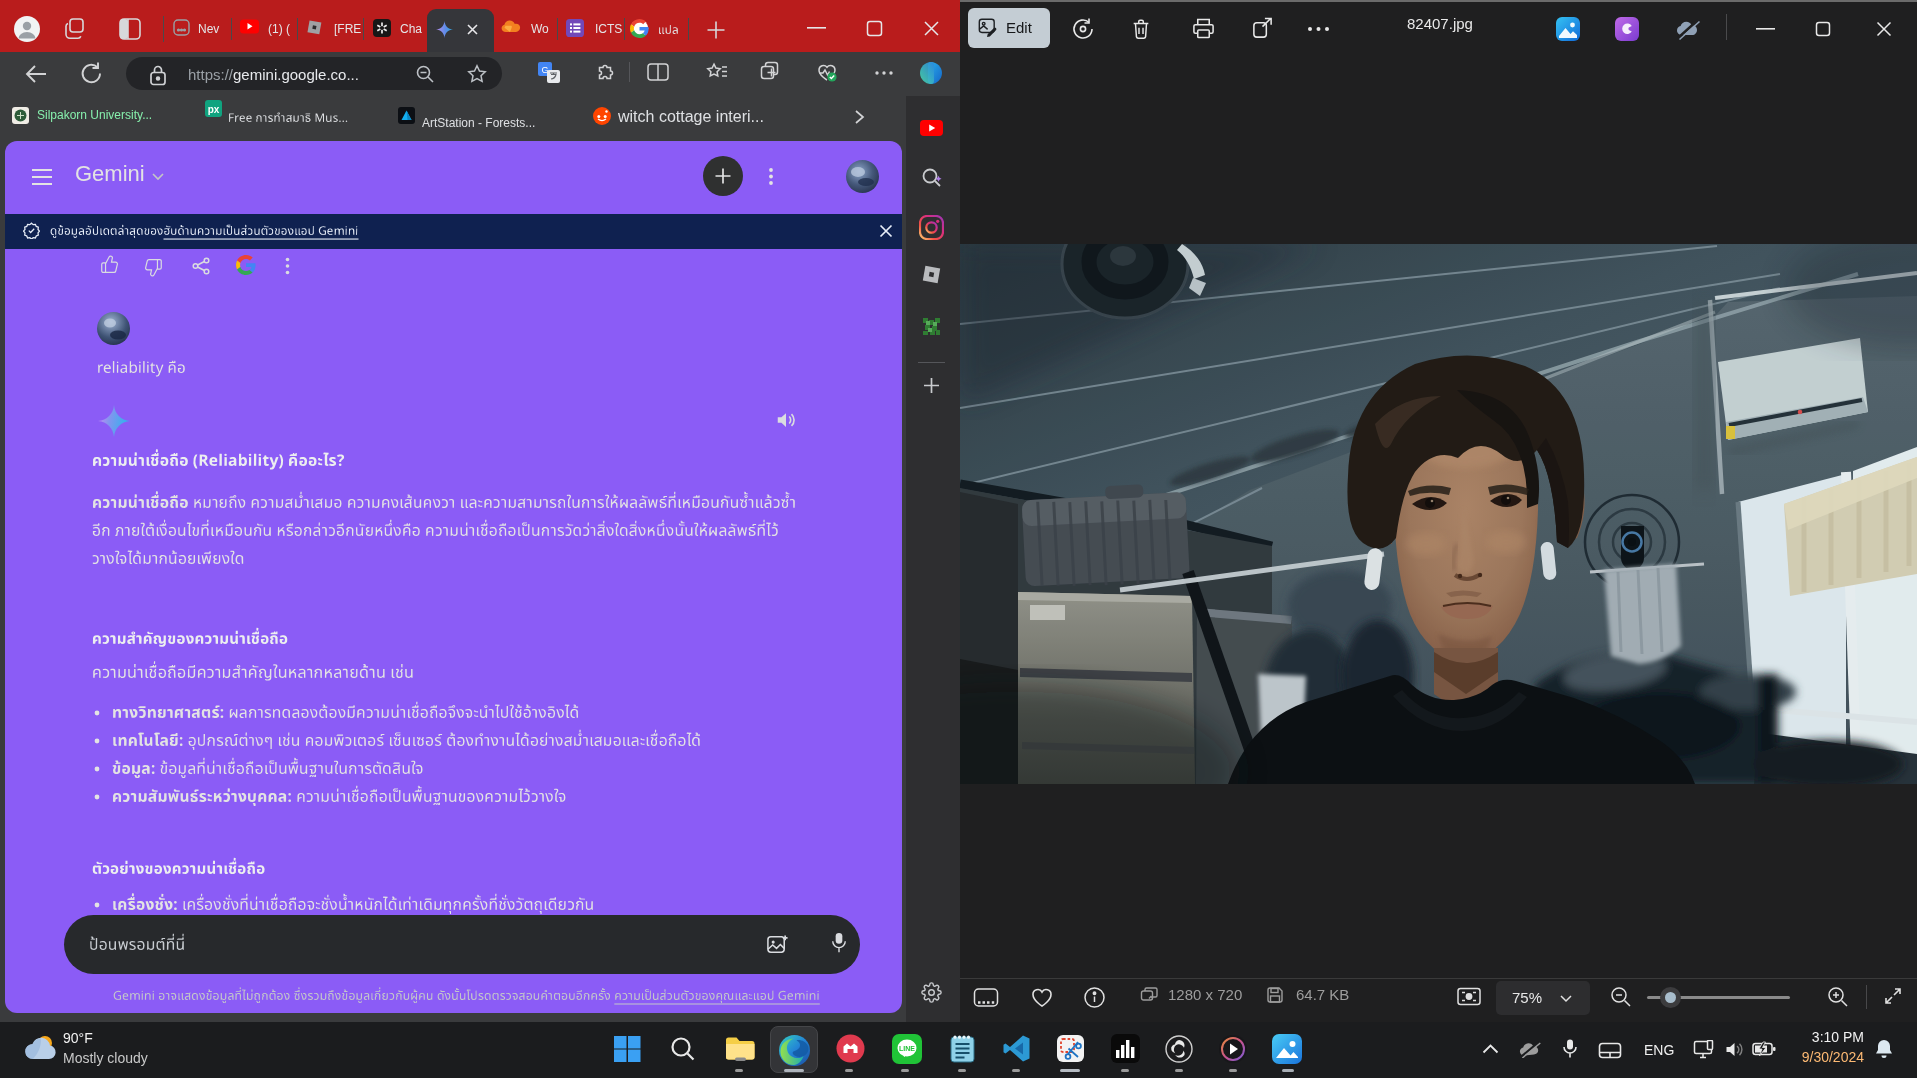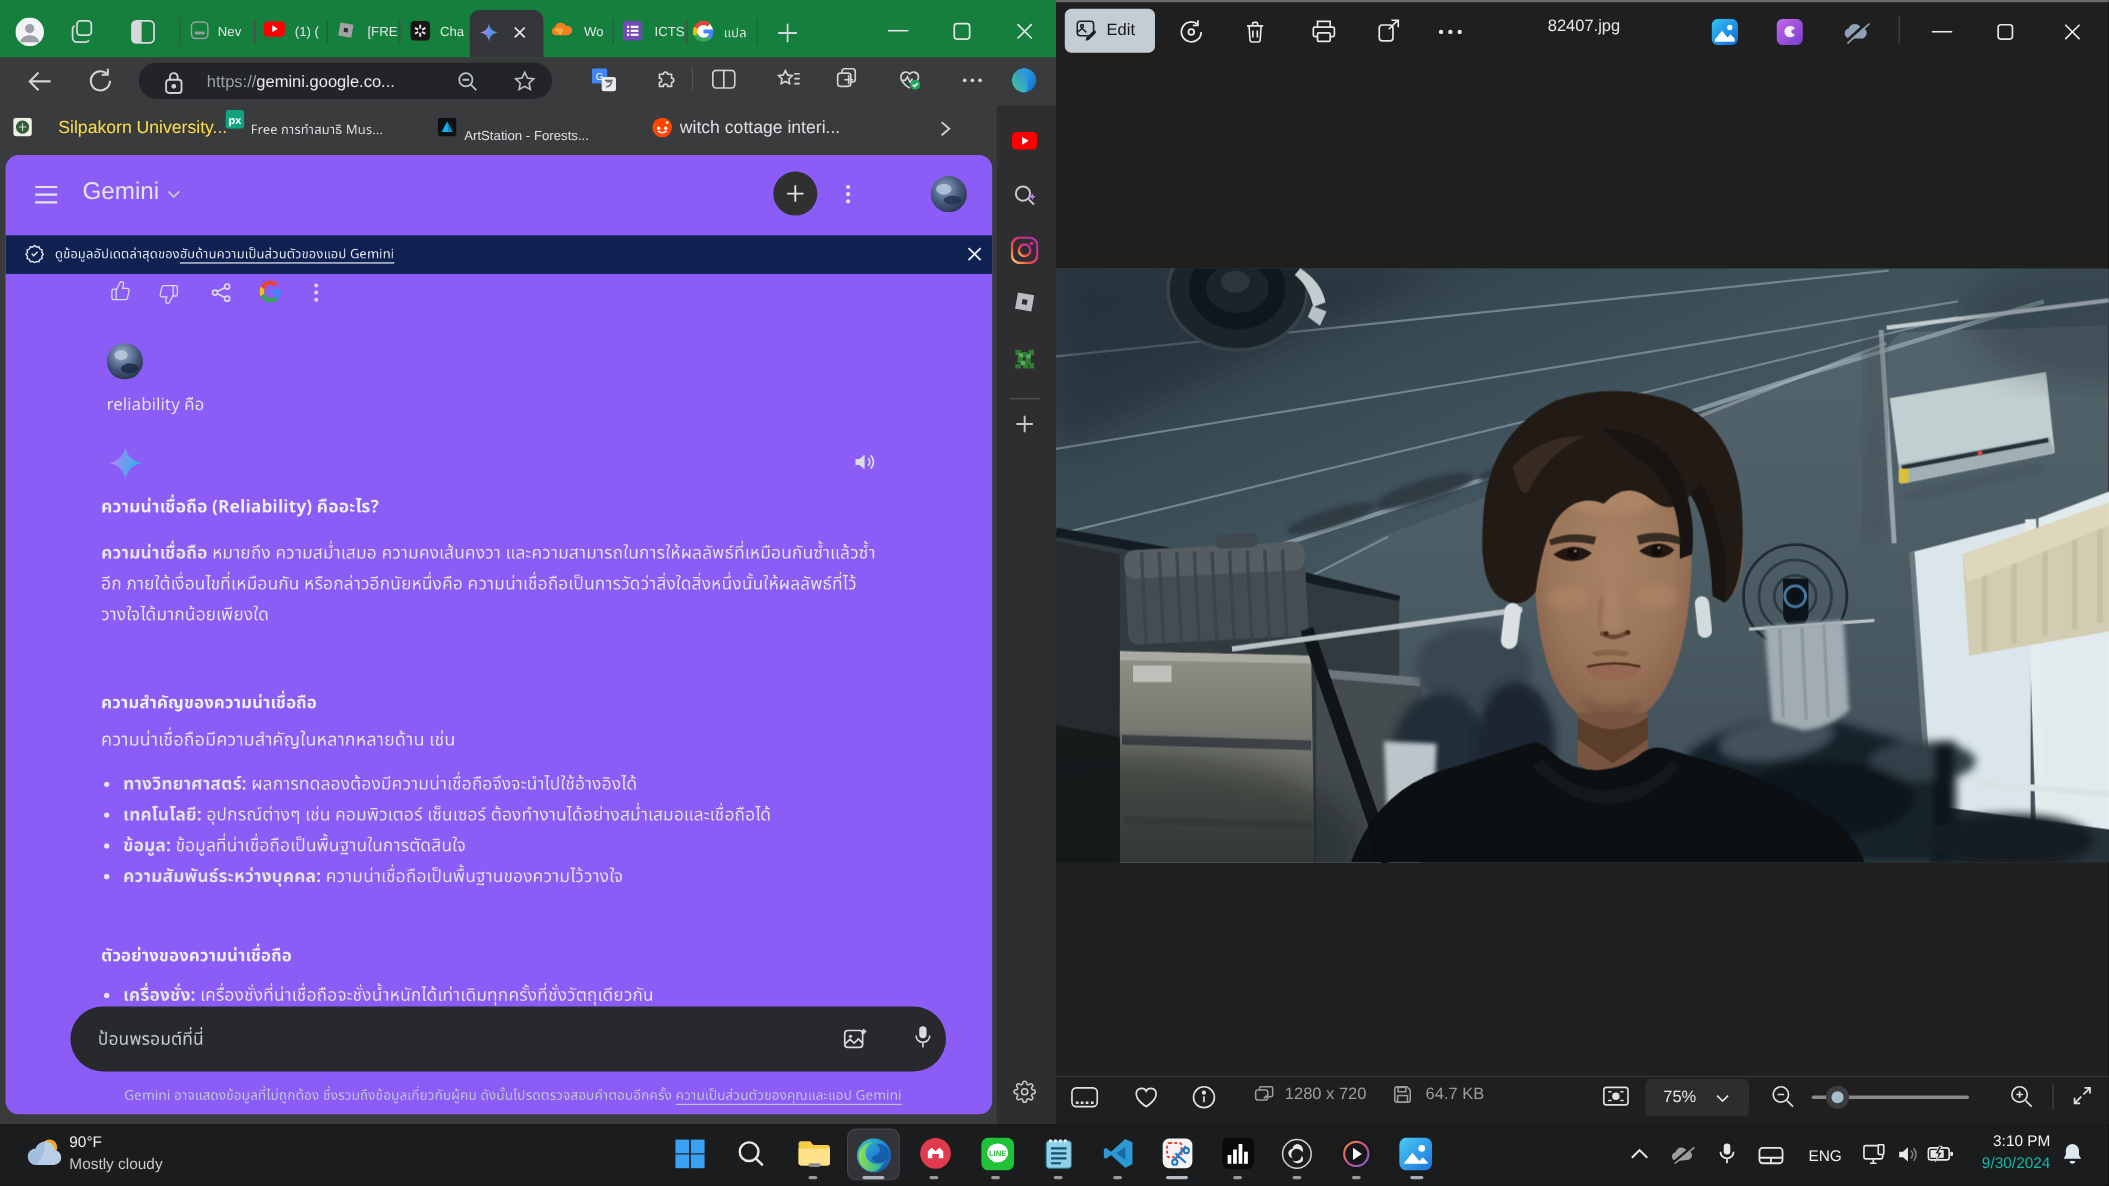--- a/index.html
+++ b/index.html
@@ -1,18 +1,18 @@
 <!DOCTYPE html>
 <html><head><meta charset="utf-8"><style>
 *{margin:0;padding:0;box-sizing:border-box}
 html,body{width:1917px;height:1078px;overflow:hidden;background:#020202;
  font-family:"Liberation Sans",sans-serif;}
 .abs{position:absolute}
 #edge{position:absolute;left:0;top:0;width:960px;height:1022px;background:#3a3b3d}
-#tabbar{position:absolute;left:0;top:0;width:960px;height:70px;background:#15803d}
+#tabbar{position:absolute;left:0;top:0;width:960px;height:70px;background:#b91c1c}
 #toolbar{position:absolute;left:0;top:52px;width:960px;height:44px;background:#3a3b3d}
 #bookbar{position:absolute;left:0;top:96px;width:903px;height:45px;background:#3a3b3d}
 #page{position:absolute;left:5px;top:141px;width:897px;height:872px;background:#8b5cf6;border-radius:12px;overflow:hidden}
 #sidebar{position:absolute;left:906px;top:96px;width:54px;height:926px;background:#2e2e30}
 .tabtxt{font-size:12px;color:#e4e5e7;white-space:nowrap}
 .sep{position:absolute;width:1px;background:#5a5a5c}
 .ico{position:absolute}
 #photos{position:absolute;left:960px;top:0;width:957px;height:1022px;background:#1f1f20}
 #taskbar{position:absolute;left:0;top:1022px;width:1917px;height:56px;background:#1b1c1e}
 svg{display:block}
@@ -202,21 +202,21 @@
     </svg>
   </div>
 <div id="bookbar">
     <div class="abs" style="left:12px;top:11px">
       <svg width="17" height="17">
         <rect width="17" height="17" rx="3" fill="#f0ede6"></rect>
         <circle cx="8.5" cy="8.5" r="6" fill="#2e5d3a"></circle>
         <path d="M5 8.5h7M8.5 5v7" stroke="#cfe0c8" stroke-width="1"></path>
       </svg>
     </div>
-    <div class="abs" style="left:53px;top:12px;font-size:16px;color:#fde047;white-space:nowrap">Silpakorn University...</div>
+    <div class="abs" style="left:37px;top:12px;font-size:12px;color:#86efac;white-space:nowrap">Silpakorn University...</div>
     <div class="abs" style="left:205px;top:4px">
       <svg width="17" height="17">
         <rect width="17" height="17" rx="3" fill="#10a37f"></rect>
         <text x="8.5" y="12.5" font-size="10" font-family="Liberation Sans" font-weight="bold" fill="#fff" text-anchor="middle">px</text>
       </svg>
     </div>
     <svg class="ico" style="left:228px;top:12px" width="152" height="19">
       <path fill="#dee0e3" transform="translate(0,14)" d="M51.0,-7.5 50.0,-7.6 49.6,-8.0 49.4,-8.8 49.8,-9.3 50.8,-9.6 51.8,-9.2 51.9,-8.0 51.0,-7.5ZM51.2,-8.2 51.0,-9.0 50.2,-8.8 50.5,-8.1 51.2,-8.2ZM2.0,-0.1 1.1,-0.2 1.1,-8.5 5.8,-8.6 5.8,-7.8 2.2,-7.7 2.1,-7.5 2.2,-4.8 5.5,-4.7 5.6,-4.0 2.2,-3.8 2.0,-0.1ZM82.0,-7.7 77.5,-7.7 77.2,-8.0 78.0,-8.6 82.0,-8.6 82.3,-8.2 82.0,-7.7ZM96.0,-0.1 95.0,-0.2 95.0,-7.4 92.0,-0.1 91.2,-0.3 88.5,-7.3 88.6,-0.2 87.6,-0.2 87.6,-8.5 89.2,-8.5 91.8,-1.8 94.4,-8.5 96.0,-8.6 96.0,-0.1ZM63.5,-0.2 62.4,-0.2 62.2,-3.2 60.5,-3.1 59.4,-2.2 59.5,-1.3 60.0,-0.9 61.2,-0.9 61.2,-0.1 59.5,-0.1 58.5,-0.8 58.2,-2.0 58.8,-3.2 59.8,-3.8 62.4,-4.2 62.3,-5.2 61.8,-5.8 60.2,-5.9 58.8,-5.5 58.8,-6.3 60.2,-6.8 62.5,-6.6 63.2,-7.1 64.0,-7.0 63.2,-5.8 63.5,-4.5 63.5,-0.2ZM33.5,-0.1 32.6,-0.2 32.4,-5.2 31.0,-5.9 30.0,-5.8 29.4,-5.2 29.5,-4.8 30.5,-4.0 29.4,-3.0 29.4,-0.2 28.3,-0.2 28.4,-3.2 29.4,-4.0 28.3,-4.5 28.2,-5.0 29.0,-6.3 30.2,-6.8 31.5,-6.8 32.8,-6.3 33.3,-5.8 33.6,-4.8 33.5,-0.1ZM38.5,-0.2 37.4,-0.2 37.3,-5.5 36.5,-5.9 34.8,-5.7 35.0,-6.6 37.0,-6.8 38.3,-6.0 38.5,-0.2ZM43.8,-0.2 41.8,-0.1 40.2,-0.5 40.5,-1.3 42.5,-0.9 43.9,-1.5 43.5,-2.6 41.3,-3.5 40.4,-4.2 40.2,-5.5 41.2,-6.6 43.2,-6.8 44.6,-6.2 44.5,-5.6 42.0,-5.9 41.3,-5.2 41.8,-4.4 44.0,-3.5 44.8,-2.8 44.8,-1.0 43.8,-0.2ZM51.5,-0.1 50.6,-0.2 50.6,-5.0 50.2,-5.6 49.2,-5.9 48.5,-5.8 47.7,-5.0 47.4,-0.2 46.4,-0.2 46.5,-6.7 47.0,-6.7 47.5,-5.9 48.2,-6.6 49.2,-6.8 50.8,-6.5 51.3,-6.0 51.7,-4.5 51.5,-0.1ZM56.5,-0.2 55.4,-0.2 55.3,-5.5 54.5,-5.9 52.8,-5.7 53.0,-6.6 55.0,-6.8 56.3,-6.0 56.5,-0.2ZM75.8,-0.2 74.7,-0.2 74.6,-5.5 73.8,-5.9 72.0,-5.7 72.2,-6.6 74.2,-6.8 75.6,-6.0 75.8,-0.2ZM81.2,-0.2 79.2,-0.1 77.6,-0.5 77.8,-3.2 78.6,-3.0 78.6,-1.2 79.0,-0.9 80.8,-1.0 81.5,-2.0 81.2,-2.8 78.2,-3.9 77.6,-4.5 77.5,-5.8 78.2,-6.6 80.5,-6.8 82.1,-6.2 82.0,-5.6 79.2,-5.9 78.8,-5.8 78.4,-5.2 79.0,-4.7 81.5,-3.9 82.4,-3.0 82.6,-2.0 82.3,-1.0 81.2,-0.2ZM8.0,-0.1 7.1,-0.2 7.2,-6.5 7.9,-6.5 8.2,-5.5 9.5,-6.6 10.8,-6.6 10.8,-5.7 9.3,-5.5 8.4,-4.5 8.0,-0.1ZM16.2,-0.2 13.5,-0.2 11.9,-1.5 11.6,-2.8 11.7,-4.5 12.1,-5.5 13.0,-6.3 15.2,-6.6 16.6,-5.5 17.0,-3.2 12.6,-3.0 13.0,-1.8 13.5,-1.2 14.8,-0.9 16.5,-1.2 16.7,-0.5 16.2,-0.2ZM23.0,-0.2 20.2,-0.2 18.7,-1.5 18.3,-2.8 18.4,-4.5 18.9,-5.5 19.8,-6.3 22.0,-6.6 23.4,-5.5 23.8,-3.2 19.4,-3.0 19.7,-1.8 20.2,-1.2 21.5,-0.9 23.3,-1.2 23.5,-0.5 23.0,-0.2ZM69.5,-0.2 67.5,-0.2 66.5,-1.0 66.2,-0.2 65.4,-0.2 65.5,-6.6 66.5,-6.5 66.7,-2.0 67.2,-1.2 68.2,-0.9 69.2,-1.2 69.6,-1.8 69.7,-6.5 70.8,-6.5 70.6,-1.2 69.5,-0.2ZM103.5,-0.2 102.8,-0.1 102.5,-0.8 101.5,-0.2 99.8,-0.1 98.5,-0.8 98.1,-2.0 98.1,-6.5 99.1,-6.5 99.2,-1.8 99.8,-1.1 100.5,-0.9 101.2,-0.9 102.1,-1.5 102.4,-2.5 102.5,-6.5 103.4,-6.5 103.5,-0.2ZM108.5,-0.2 106.8,-0.0 105.3,-0.5 105.4,-1.2 108.0,-0.9 108.8,-1.8 108.2,-2.6 106.2,-3.5 105.4,-4.2 105.4,-5.8 106.8,-6.6 108.5,-6.6 109.6,-6.2 109.2,-5.4 107.2,-5.8 106.5,-5.5 106.3,-5.0 106.5,-4.5 109.6,-2.8 109.8,-1.8 109.6,-1.0 108.5,-0.2ZM15.8,-4.0 15.6,-5.2 14.5,-5.8 13.4,-5.5 12.7,-4.2 13.0,-4.0 15.8,-4.0ZM22.5,-4.0 22.3,-5.2 21.2,-5.8 20.1,-5.5 19.4,-4.2 19.8,-4.0 22.5,-4.0ZM112.0,0.1 111.4,-0.2 111.2,-0.8 111.4,-1.2 112.0,-1.6 112.6,-1.2 112.7,-0.8 112.6,-0.2 112.0,0.1ZM115.2,0.1 114.6,-0.2 114.5,-0.8 114.6,-1.2 115.2,-1.6 115.9,-1.2 116.0,-0.8 115.8,-0.2 115.2,0.1ZM118.5,0.1 117.9,-0.2 117.7,-0.8 117.9,-1.2 118.5,-1.6 119.1,-1.2 119.2,-0.8 119.1,-0.2 118.5,0.1Z"></path>
     </svg>
     <div class="abs" style="left:398px;top:11px">
@@ -968,17 +968,17 @@
       <path d="M1.5 6v5h3.5L9.5 15V2L5 6z" fill="#e8e8e8"></path>
       <path d="M12 5a4.2 4.2 0 0 1 0 7M14.5 2.8a8 8 0 0 1 0 11.4" stroke="#7e7e7e" stroke-width="1.5" fill="none"></path>
     </svg>
     <svg class="ico" style="left:1752px;top:19px" width="25" height="16" viewBox="0 0 25 16">
       <rect x="1" y="2.5" width="19" height="11" rx="2.5" fill="none" stroke="#e8e8e8" stroke-width="1.5"></rect>
       <rect x="21" y="6" width="2.5" height="4" rx="1" fill="#e8e8e8"></rect>
       <rect x="3" y="4.5" width="12" height="7" fill="#e8e8e8"></rect>
       <path d="M11 1l-4 7h3l-2.5 7 6.5-8.5h-3.5l3-5.5z" fill="#1b1c1e" stroke="#e8e8e8" stroke-width="0.8"></path>
     </svg>
     <div class="abs" style="left:1769px;top:7px;width:95px;text-align:right;font-size:14px;color:#f2f2f2">3:10 PM</div>
-    <div class="abs" style="left:1769px;top:27px;width:95px;text-align:right;font-size:14px;color:#14b8a6">9/30/2024</div>
+    <div class="abs" style="left:1769px;top:27px;width:95px;text-align:right;font-size:14px;color:#fdba74">9/30/2024</div>
     <svg class="ico" style="left:1874px;top:16px" width="20" height="22" viewBox="0 0 20 22">
       <path d="M10 2a6 6 0 0 1 6 6v4l2 3.5H2L4 12V8a6 6 0 0 1 6-6z" fill="#dce8f0"></path>
       <path d="M7.5 17.5a2.5 2.5 0 0 0 5 0z" fill="#dce8f0"></path>
     </svg>
   </div>
 </body></html>

